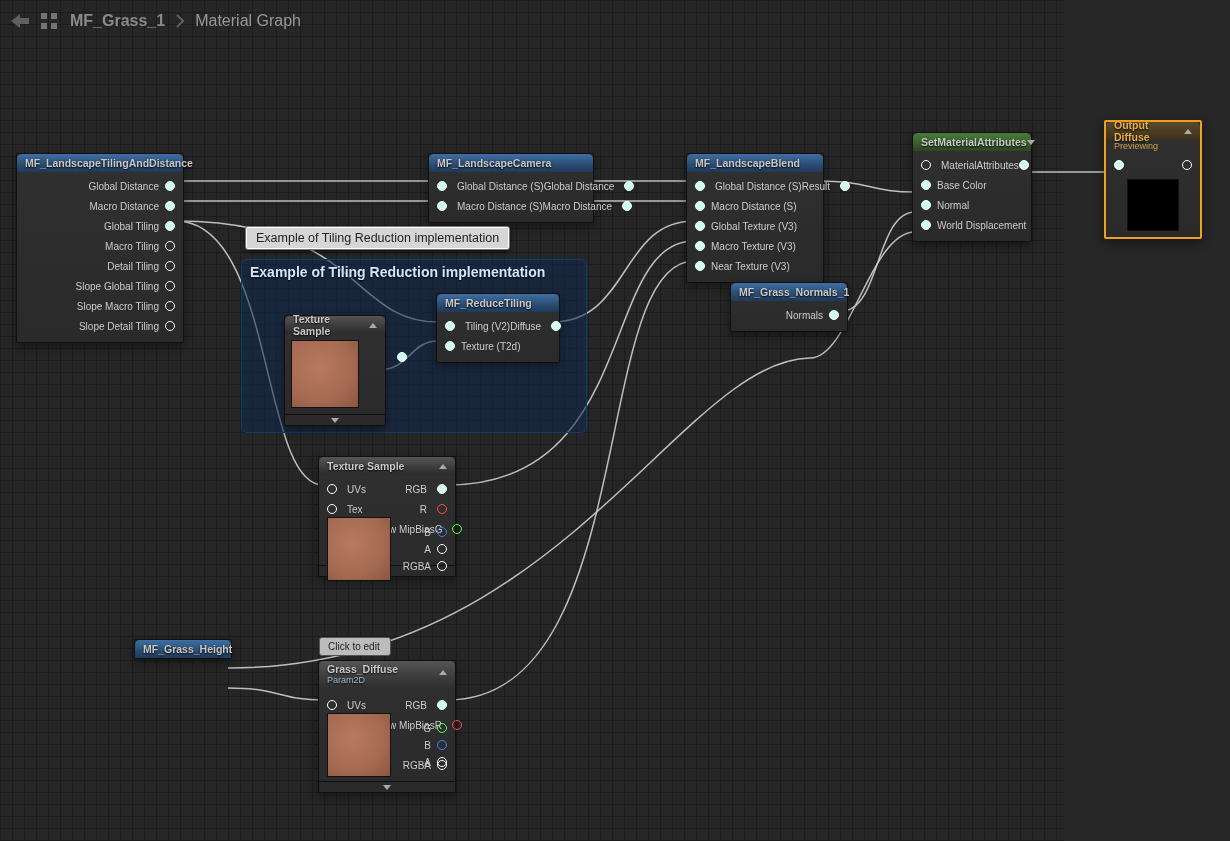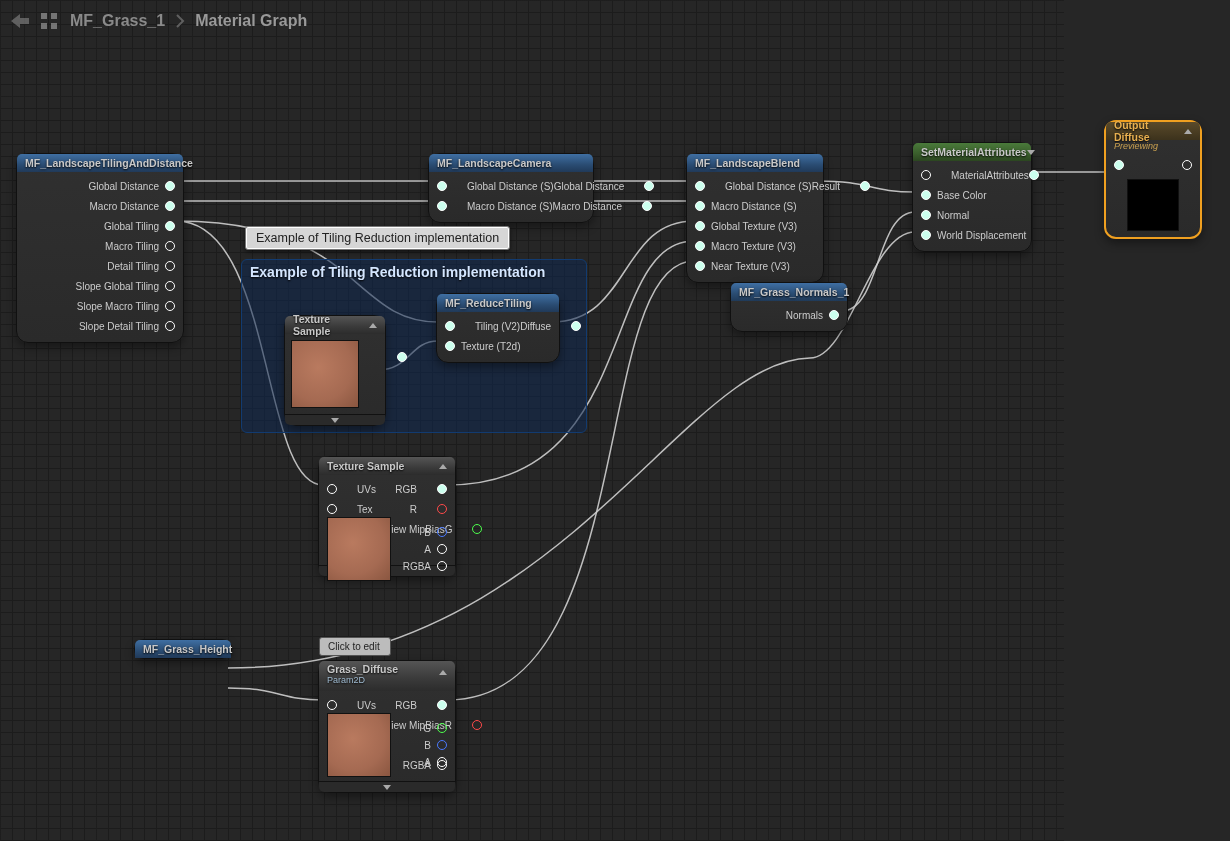--- a/index.html
+++ b/index.html
@@ -2,48 +2,48 @@
 <html><head>
 <meta charset="utf-8">
 <style>
 html,body{margin:0;padding:0;height:100%;width:100%;font-family:"Segoe UI",Tahoma,sans-serif;font-size:11px;color:#c8c8c8;overflow:hidden;background:#262626}
 .canvas{position:relative;width:1064px;height:841px;background-color:#262626;
  background-image:linear-gradient(#1f1f1fAA 1px,transparent 1px),linear-gradient(90deg,#1f1f1fAA 1px,transparent 1px),linear-gradient(#1c1c1c 1px,transparent 1px),linear-gradient(90deg,#1c1c1c 1px,transparent 1px);
  background-size:96px 96px,96px 96px,12px 12px,12px 12px}
 .breadcrumb{position:absolute;left:10px;top:6px;height:30px;display:flex;align-items:center;gap:10px}
 .breadcrumb .bigicon{width:20px;height:16px;opacity:.6;display:flex;align-items:center;justify-content:center}
 .breadcrumb .bc-name{color:#8a8a8a;font-size:16px;font-weight:600}
-.breadcrumb .bc-current{color:#999;font-size:16px;font-weight:700}
-
-.node{position:absolute;border:1px solid #101010;border-radius:12px;background:linear-gradient(#303030,#2a2a2a);box-shadow:0 4px 10px #0006}
+.breadcrumb .bc-current{color:#999;font-size:16px;font-weight:400}
+
+.node{position:absolute;border:1px solid #101010;border-radius:2px;background:linear-gradient(#303030,#2a2a2a);box-shadow:0 4px 10px #0006}
 .node .titlebar{height:18px;display:flex;align-items:center;padding:0 8px;border-radius:5px 5px 0 0;font-size:10.5px;font-weight:700;text-shadow:0 1px 2px #000}
 .titlebar.blue{background:linear-gradient(#3f6fa3,#2a4c72 60%,#203a59)}
 .titlebar.green{background:linear-gradient(#4a7a3a,#3a5e2c 60%,#2b4620)}
 .titlebar.gray{background:linear-gradient(#555,#3a3a3a 60%,#2c2c2c)}
 .node .body{padding:4px 0 6px 0}
 .row{display:flex;align-items:center;height:20px;padding:0 8px;position:relative;font-size:10px;color:#ccc}
 .row .lbl{white-space:nowrap}
 .pin{width:10px;height:10px;border-radius:50%;border:1.5px solid #9aa;background:#3a3a3a;display:inline-block;flex:0 0 10px;box-sizing:border-box}
 .pin.solid{background:#cfe}
 .pin.white{border-color:#fff}
 .pin.red{border-color:#ff4a4a}
 .pin.green{border-color:#4cff4c}
 .pin.blue{border-color:#4a7aff}
 .pin.hollow{background:transparent}
 .row.right{justify-content:flex-end;gap:6px}
 .row.left{justify-content:flex-start;gap:6px}
-.row.split .left-group,.row.split .right-group{display:flex;align-items:flex-start;gap:20px}
+.row.split .left-group,.row.split .right-group{display:flex;align-items:flex-start;gap:10px}
 .row.split{justify-content:space-between}
 
 .swatch{width:66px;height:66px;border:1px solid #111;background:radial-gradient(circle at 40% 40%,#b97a5f,#a56a52 60%,#8a5640)}
 .collapsebar{height:10px;background:#2a2a2a;border-top:1px solid #111;border-radius:0 0 5px 5px;display:flex;align-items:center;justify-content:center;color:#888;font-size:9px}
 
 .outnode{border:2px solid #f0a020}
 .outnode .titlebar{background:linear-gradient(#5a4a2a,#3c321c);color:#e8b050}
-.outnode .sub{font-size:9px;font-style:italic;color:#c9a050;padding:1px 20px 4px 8px}
+.outnode .sub{font-size:9px;color:#c9a050;padding:1px 20px 4px 8px}
 .outthumb{width:50px;height:50px;background:#000;margin:4px auto 6px auto;border:1px solid #111}
 
 .tooltip{position:absolute;padding:4px 10px;background:#d6d6d6;color:#222;border:1px solid #777;border-radius:3px;box-shadow:inset 0 0 0 1px #fff,0 2px 4px #0008;font-size:12.5px}
 
 .commentbox{position:absolute;border:1px solid #123b70;background:rgba(15,40,80,.55);border-radius:6px}
 .commentbox .ctitle{padding:4px 8px;font-size:14px;font-weight:700;color:#d4e6ff;text-shadow:0 1px 2px #000}
 
 .chev{display:inline-block;border-left:4px solid transparent;border-right:4px solid transparent}
 .chev.up{border-bottom:5px solid #aaa}
 .chev.down{border-top:5px solid #aaa}
@@ -190,21 +190,21 @@
           <span class="pin white solid"></span>
           <span class="lbl">Macro Texture (V3)</span>
         </div>
    <div class="row left">
           <span class="pin white solid"></span>
           <span class="lbl">Near Texture (V3)</span>
         </div>
   </div>
  </div>
 
- <div class="node" style="left:912px;top:142px;width:118px">
+ <div class="node" style="left:912px;top:132px;width:118px">
   <div class="titlebar green" style="justify-content:space-between">
         <span>SetMaterialAttributes</span>
         <span class="chev down"></span>
       </div>
   <div class="body">
    <div class="row split">
           <div class="left-group">
             <span class="pin white hollow"></span>
             <span class="lbl">MaterialAttributes</span>
           </div>

